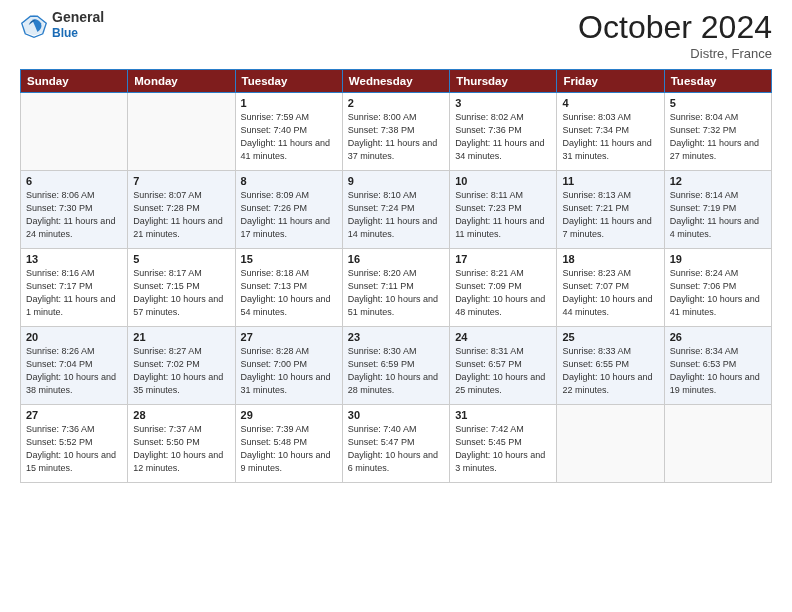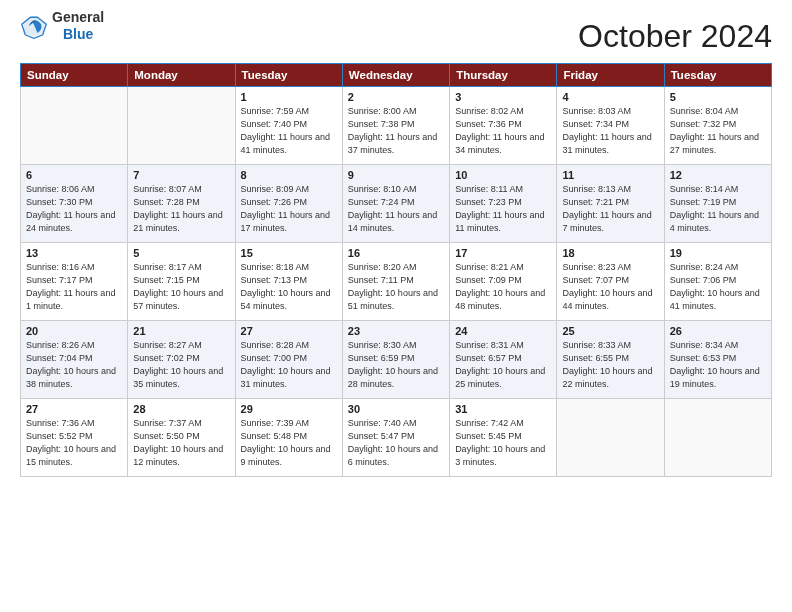--- a/index.html
+++ b/index.html
@@ -31,21 +31,20 @@
       width: 28px;
       height: 28px;
     }
     .title-area {
       text-align: right;
     }
     .month-title {
       font-size: 32px;
       font-weight: normal;
       color: #222;
-      margin-top: 9px;
     }
     .location {
       font-size: 13px;
       color: #555;
     }
     .calendar {
       width: 100%;
       border-collapse: collapse;
       border: 1px solid #ccc;
     }
@@ -94,25 +93,26 @@
   <div class="header">
     <div class="logo">
       <svg class="logo-icon" viewBox="0 0 32 32">
         <polygon points="16,4 28,12 28,24 16,28 4,24 4,12" fill="#2a7dc9" opacity="0.15"></polygon>
         <polygon points="20,6 30,14 26,26 16,30 6,26 2,14 12,6" fill="none" stroke="#2a7dc9" stroke-width="1.5"></polygon>
         <path d="M14 10 Q20 8 24 14 Q26 20 20 24" fill="#2a7dc9"></path>
         <path d="M10 16 Q12 10 18 10" fill="#1a5fa0"></path>
       </svg>
       <div>
         <div style="font-size:14px;font-weight:bold;color:#333;line-height:1.2;">General</div>
-        <div style="font-size:14px;font-weight:bold;color:#1a6bb5;line-height:1.2;text-align:center;">Blue</div>
+        <div style="font-size:12px;font-weight:bold;color:#1a6bb5;line-height:1.2;">Blue</div>
       </div>
     </div>
     <div class="title-area">
       <div class="month-title">October 2024</div>
+      <div class="location">Distre, France</div>
     </div>
   </div>
 
   <table class="calendar">
     <thead>
       <tr>
         <th>Sunday</th>
         <th>Monday</th>
         <th>Tuesday</th>
         <th>Wednesday</th>

